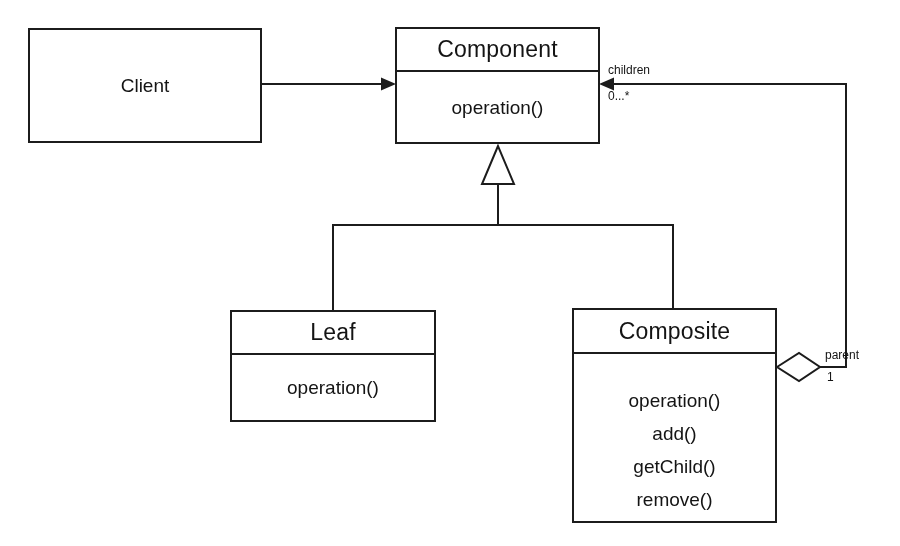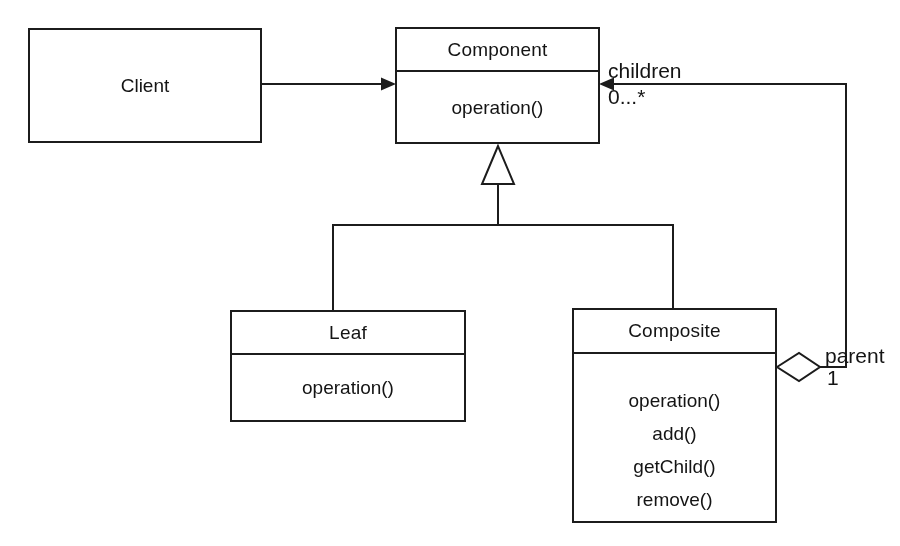--- a/index.html
+++ b/index.html
@@ -29,21 +29,21 @@
     background: #ffffff;
     box-sizing: border-box;
     display: flex;
     flex-direction: column;
   }
   .uml-class .title {
     border-bottom: 2px solid #1c1c1c;
     display: flex;
     align-items: center;
     justify-content: center;
-    font-size: 19px;
+    font-size: 23px;
     letter-spacing: 0.2px;
   }
   .uml-class .body {
     flex: 1;
     display: flex;
     flex-direction: column;
     align-items: center;
     justify-content: center;
     font-size: 19px;
   }
@@ -56,21 +56,21 @@
     border: 2px solid #1c1c1c;
     background: #ffffff;
     box-sizing: border-box;
     display: flex;
     align-items: center;
     justify-content: center;
     font-size: 19px;
   }
   .edge-label {
     position: absolute;
-    font-size: 21px;
+    font-size: 12px;
     line-height: 17px;
     white-space: nowrap;
   }
   #composite-box .body {
     justify-content: flex-start;
     padding-top: 30px;
   }
 </style>
 </head>
 <body>
@@ -98,21 +98,21 @@
     <span>Client</span>
   </div>
 
   <div class="uml-class" id="component-box" style="left:395px; top:27px; width:205px; height:117px;">
     <div class="title" style="height:41px;">Component</div>
     <div class="body">
       <div class="method">operation()</div>
     </div>
   </div>
 
-  <div class="uml-class" id="leaf-box" style="left:230px; top:310px; width:236px; height:112px;">
+  <div class="uml-class" id="leaf-box" style="left:230px; top:310px; width:206px; height:112px;">
     <div class="title" style="height:41px;">Leaf</div>
     <div class="body">
       <div class="method">operation()</div>
     </div>
   </div>
 
   <div class="uml-class" id="composite-box" style="left:572px; top:308px; width:205px; height:215px;">
     <div class="title" style="height:42px;">Composite</div>
     <div class="body">
       <div class="method">operation()</div>

